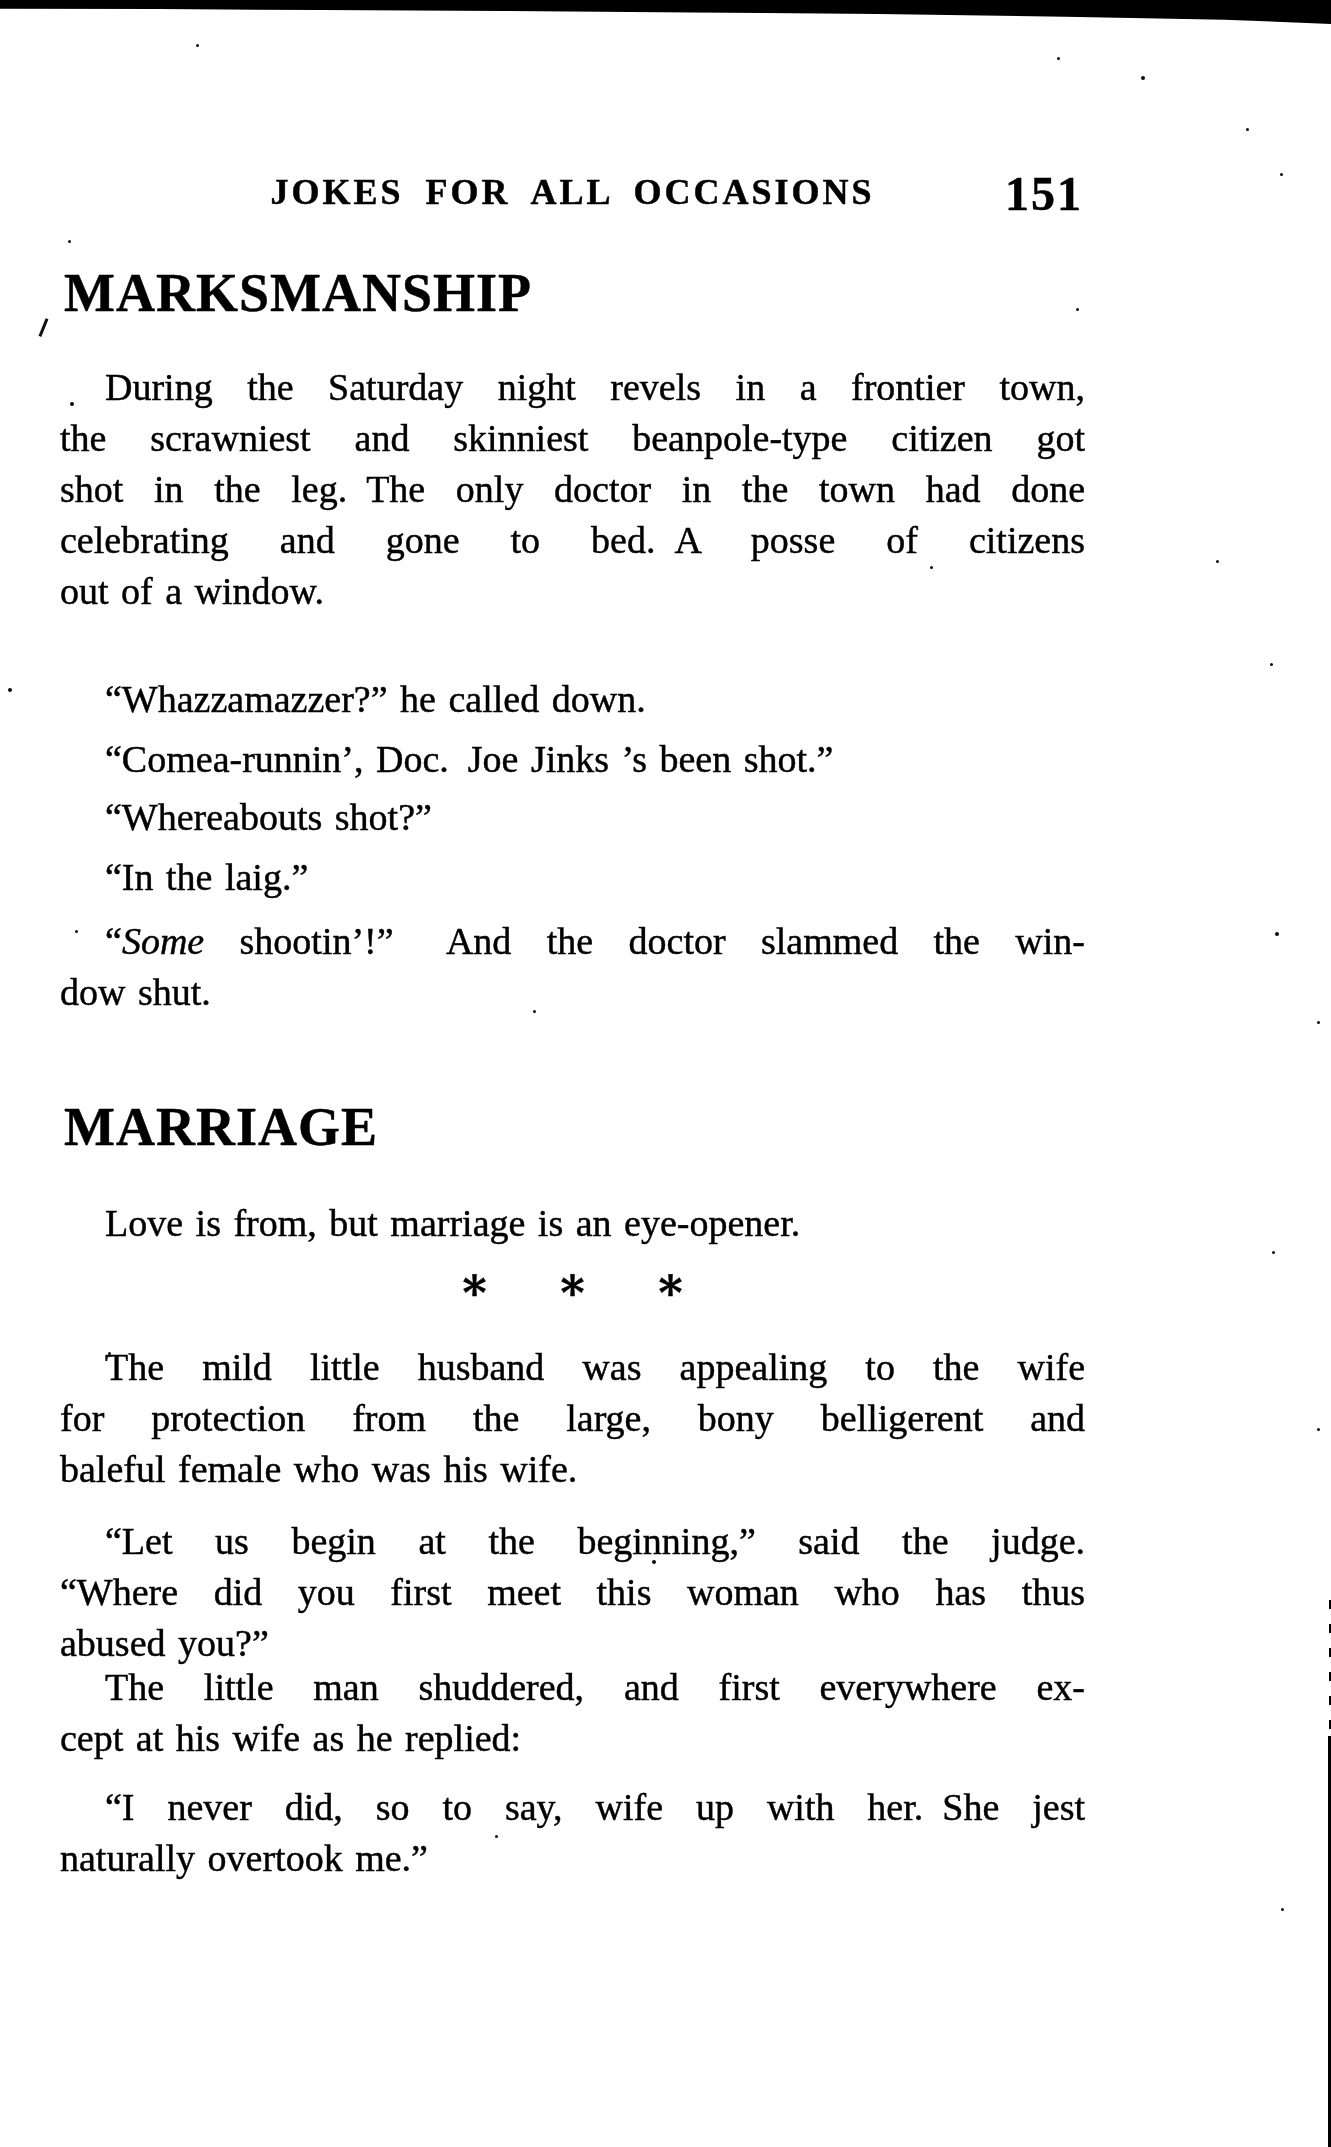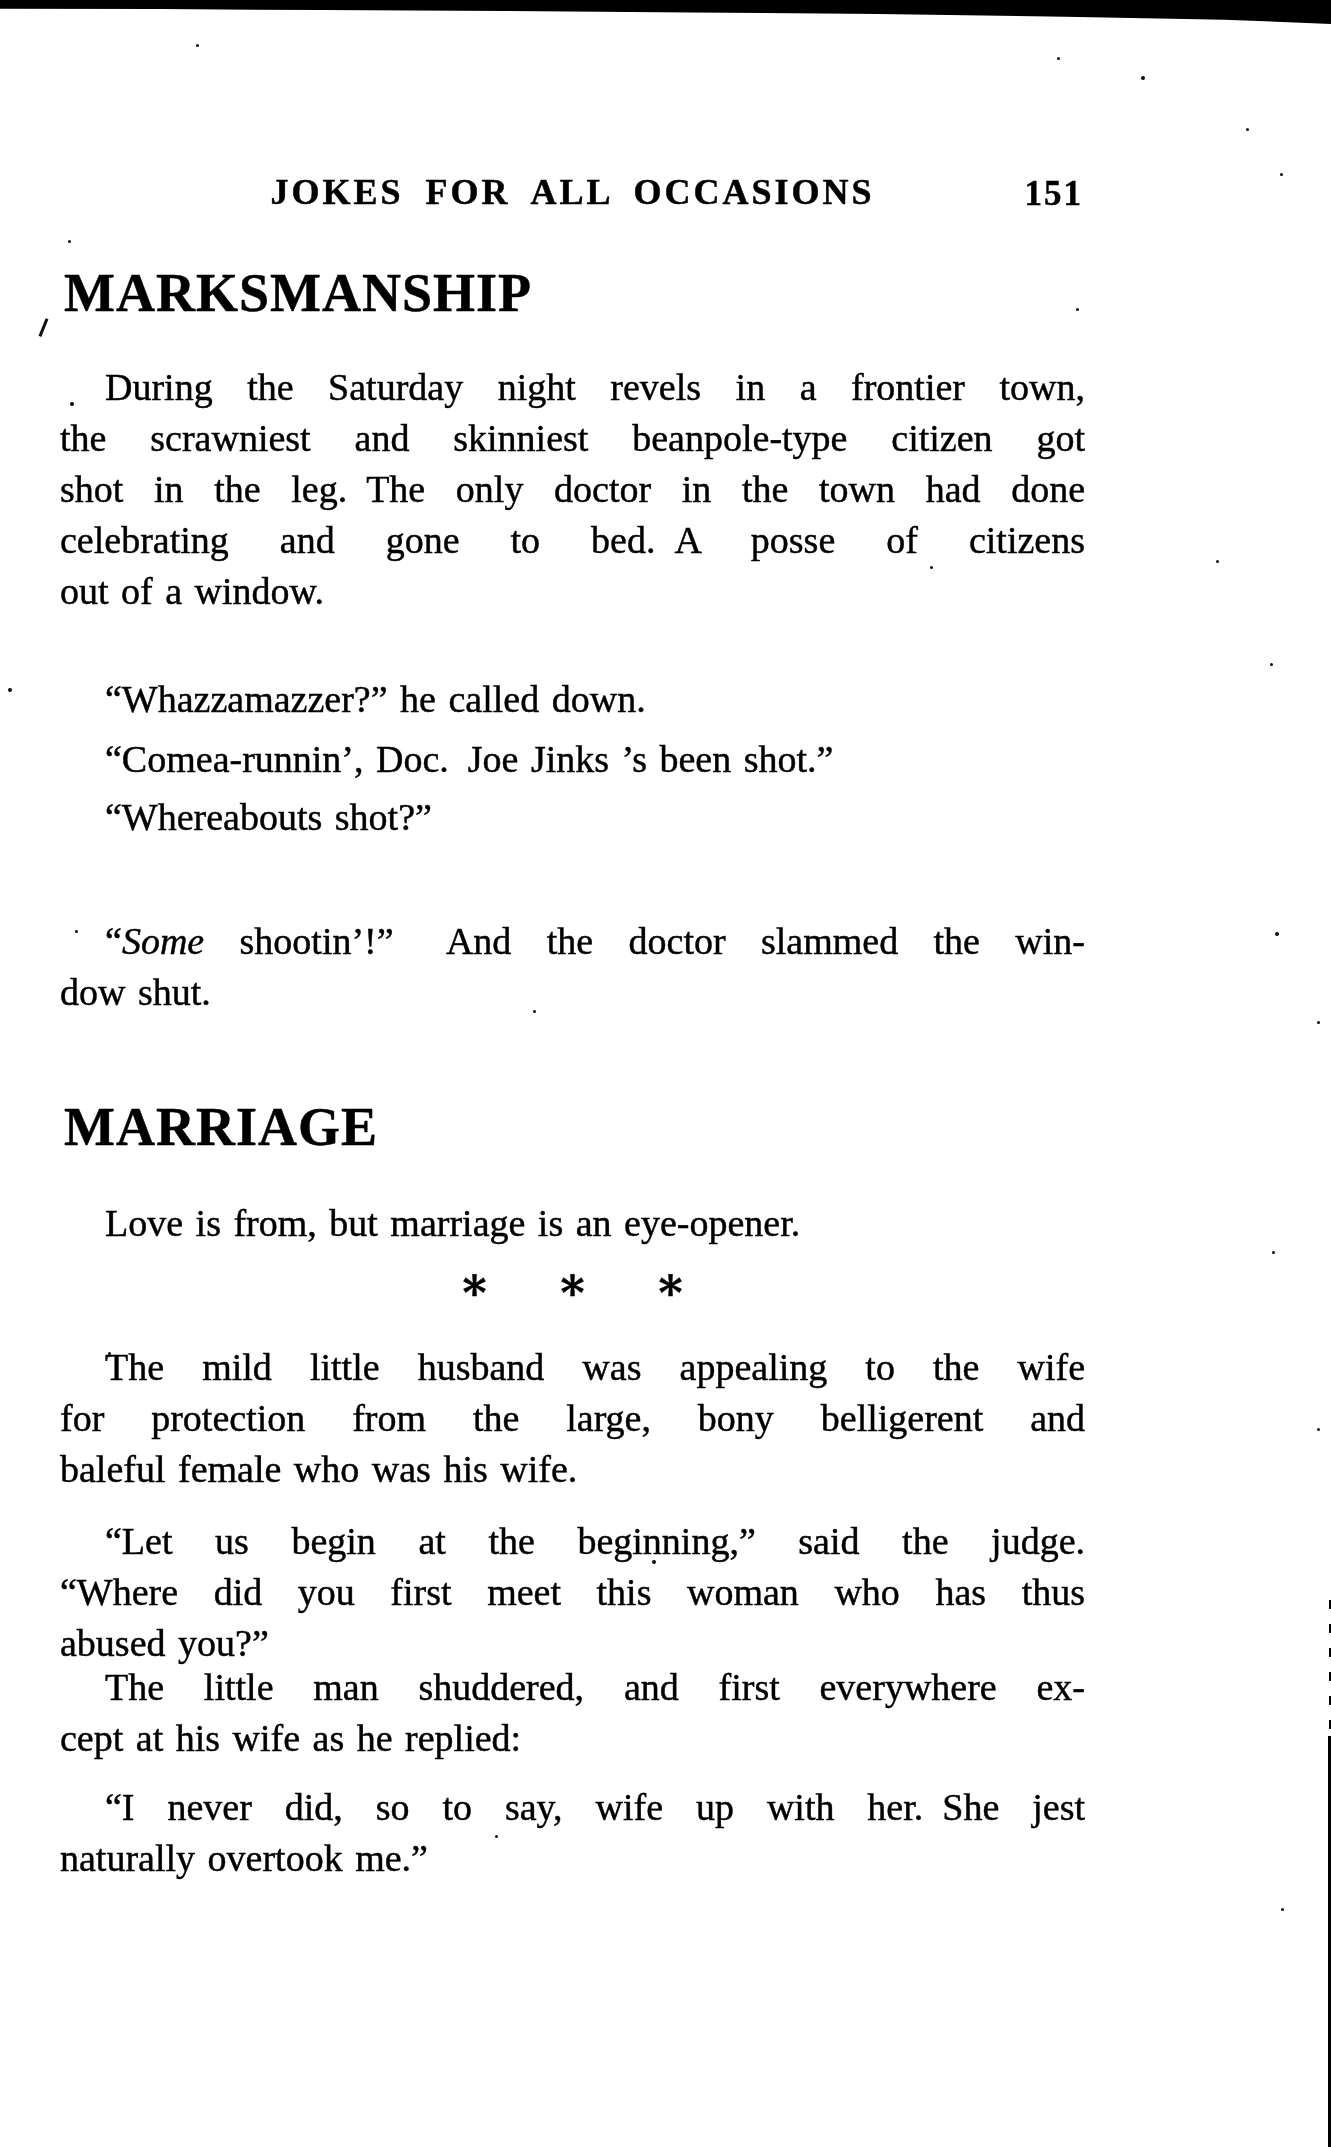--- a/index.html
+++ b/index.html
@@ -20,21 +20,21 @@
     position:absolute;top:172px;left:60px;width:1025px;height:44px;
     text-align:center;
   }
   .runhead .title{
     display:inline-block;
     font-size:36px;font-weight:700;line-height:40px;
     letter-spacing:3px;word-spacing:10px;
   }
   .runhead .pagenum{
     position:absolute;right:2px;top:3px;
-    font-size:35px;font-weight:700;line-height:38px;letter-spacing:2px;text-align:right;
+    font-size:48px;font-weight:700;line-height:38px;letter-spacing:2px;text-align:right;
   }
   .h1{
     position:absolute;left:64px;width:1000px;
     font-size:54px;font-weight:700;line-height:54px;letter-spacing:1px;
     text-align:left;
   }
   .para{
     position:absolute;left:60px;width:1025px;
     font-size:38px;line-height:51px;word-spacing:3px;
     text-align:justify;
@@ -89,20 +89,23 @@
   </div>
 
   <div class="para" style="top:734px">
     <div class="pl indent">“Comea-runnin’, Doc. Joe Jinks ’s been shot.”</div>
   </div>
 
   <div class="para" style="top:792px">
     <div class="pl indent">“Whereabouts shot?”</div>
   </div>
 
+  <div class="para" style="top:852px">
+    <div class="pl indent">“In the laig.”</div>
+  </div>
 
   <div class="para" style="top:916px">
     <div class="jl indent"><span>“</span><span class="it">Some</span><span> shootin’!”  And the doctor slammed the win-</span></div>
     <div class="pl">dow shut.</div>
   </div>
 
   <div class="h1" style="top:1100px">MARRIAGE</div>
 
   <div class="para" style="top:1198px">
     <div class="pl indent">Love is from, but marriage is an eye-opener.</div>

